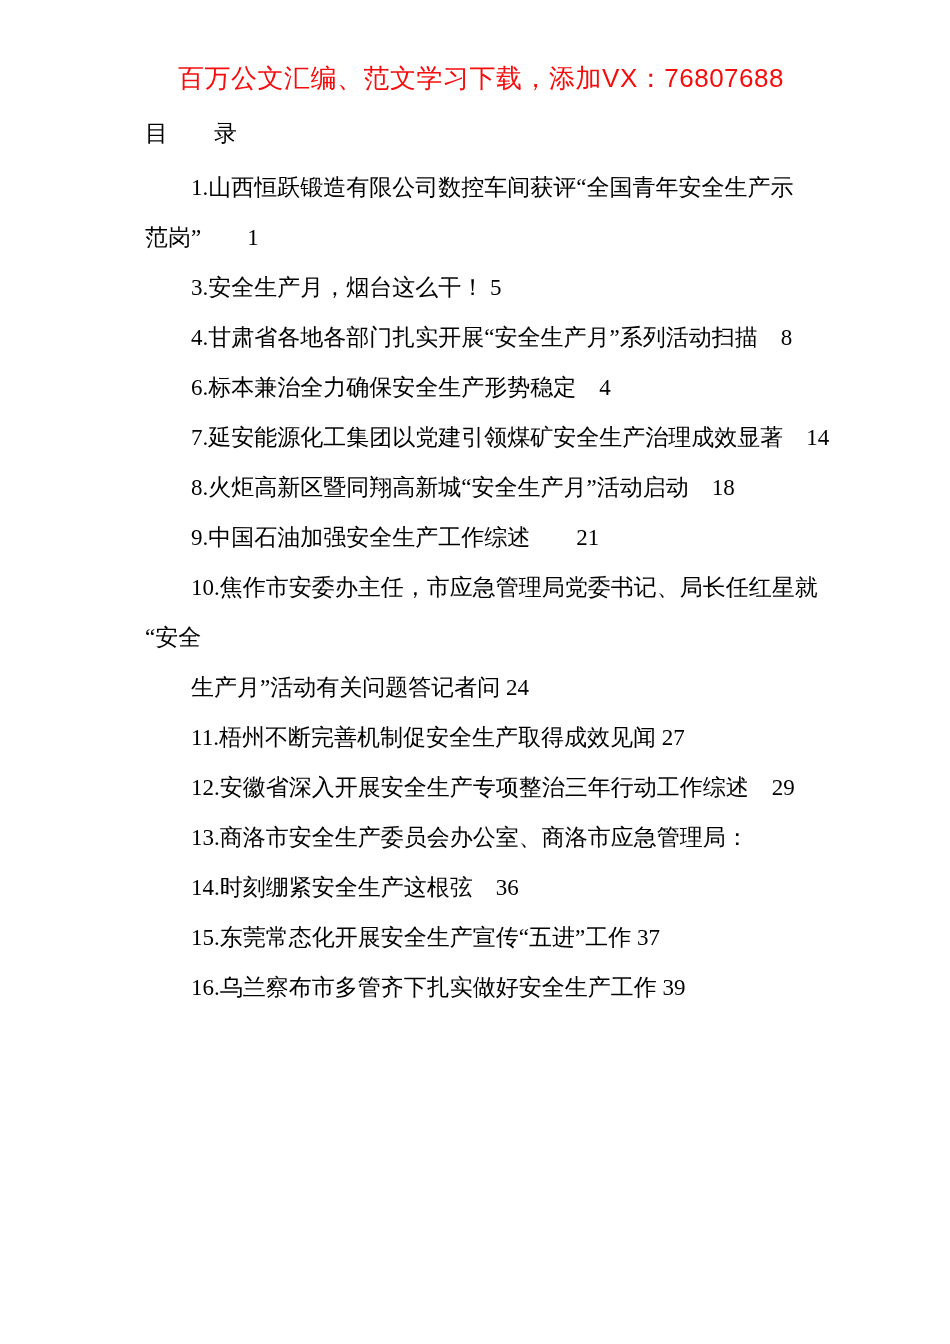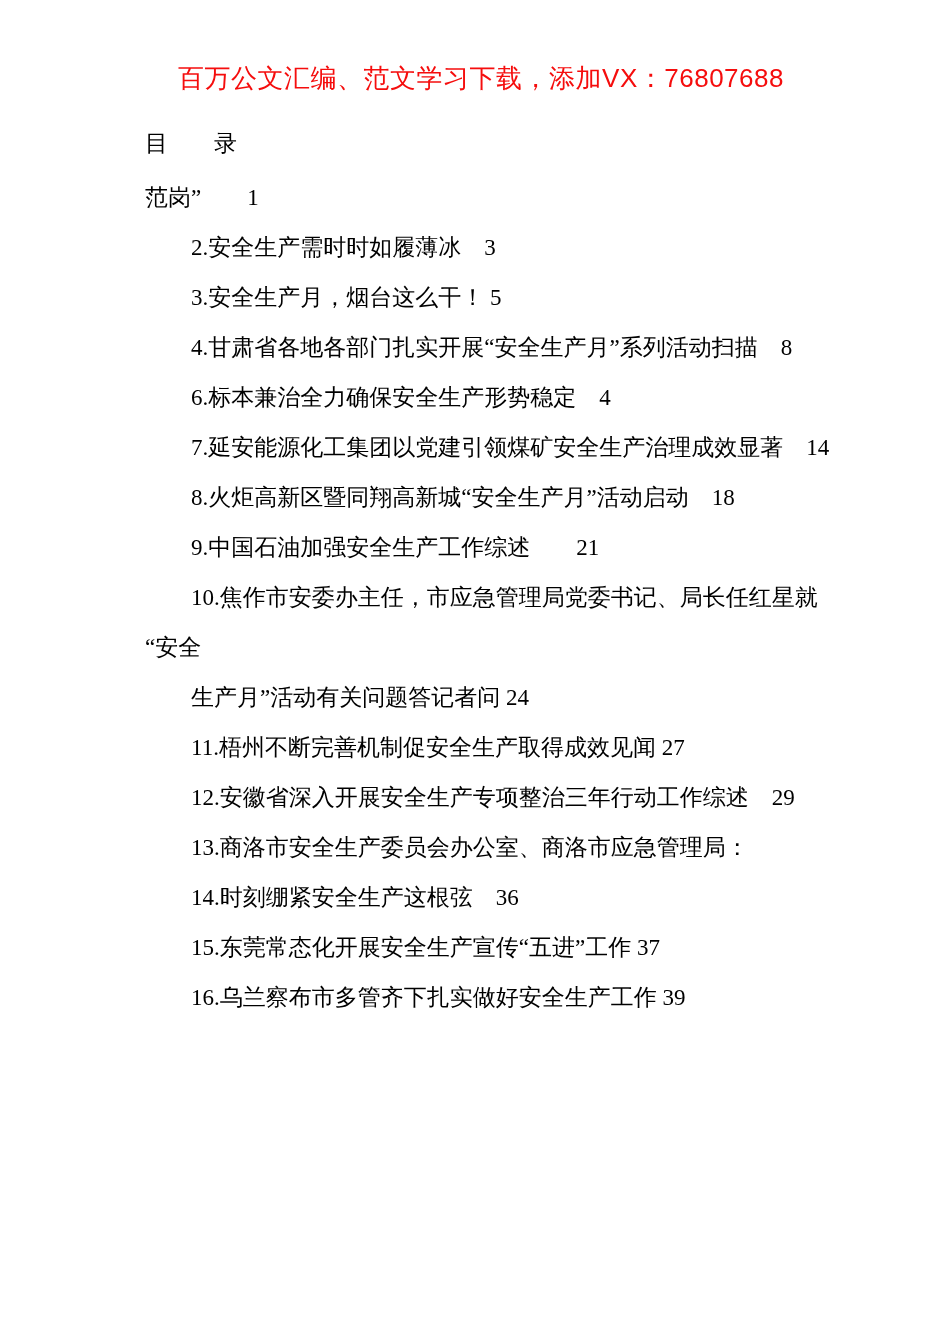--- a/index.html
+++ b/index.html
@@ -24,21 +24,21 @@
     margin: 0;
     padding-top: 64px;
     text-align: center;
     font-family: "Liberation Sans", "DejaVu Sans", sans-serif;
     font-size: 26px;
     line-height: 28px;
     letter-spacing: 0.5px;
     white-space: nowrap;
   }
   .toc-title {
-    margin: 38px 0 0 0;
+    margin: 28px 0 0 0;
     font-size: 23px;
     line-height: 28px;
   }
   .toc-lines {
     margin-top: 15px;
   }
   .toc-line {
     margin: 0;
     font-size: 23px;
     line-height: 50px;
@@ -50,22 +50,22 @@
 </style>
 </head>
 <body>
 
 <div class="doc">
   <p class="promo" style="color: rgb(245, 13, 13);">百万公文汇编、范文学习下载，添加VX：76807688</p>
 
   <p class="toc-title">目　　录</p>
 
   <div class="toc-lines" id="toc-lines">
+      <p class="toc-line indent">1.山西恒跃锻造有限公司数控车间获评“全国青年安全生产示</p>
       <p class="toc-line">范岗”　　1</p>
-      <p class="toc-line indent">2.安全生产需时时如履薄冰　3</p>
       <p class="toc-line indent">3.安全生产月，烟台这么干！ 5</p>
       <p class="toc-line indent">4.甘肃省各地各部门扎实开展“安全生产月”系列活动扫描　8</p>
       <p class="toc-line indent">6.标本兼治全力确保安全生产形势稳定　4</p>
       <p class="toc-line indent">7.延安能源化工集团以党建引领煤矿安全生产治理成效显著　14</p>
       <p class="toc-line indent">8.火炬高新区暨同翔高新城“安全生产月”活动启动　18</p>
       <p class="toc-line indent">9.中国石油加强安全生产工作综述　　21</p>
       <p class="toc-line indent">10.焦作市安委办主任，市应急管理局党委书记、局长任红星就</p>
       <p class="toc-line">“安全</p>
       <p class="toc-line indent">生产月”活动有关问题答记者问 24</p>
       <p class="toc-line indent">11.梧州不断完善机制促安全生产取得成效见闻 27</p>

